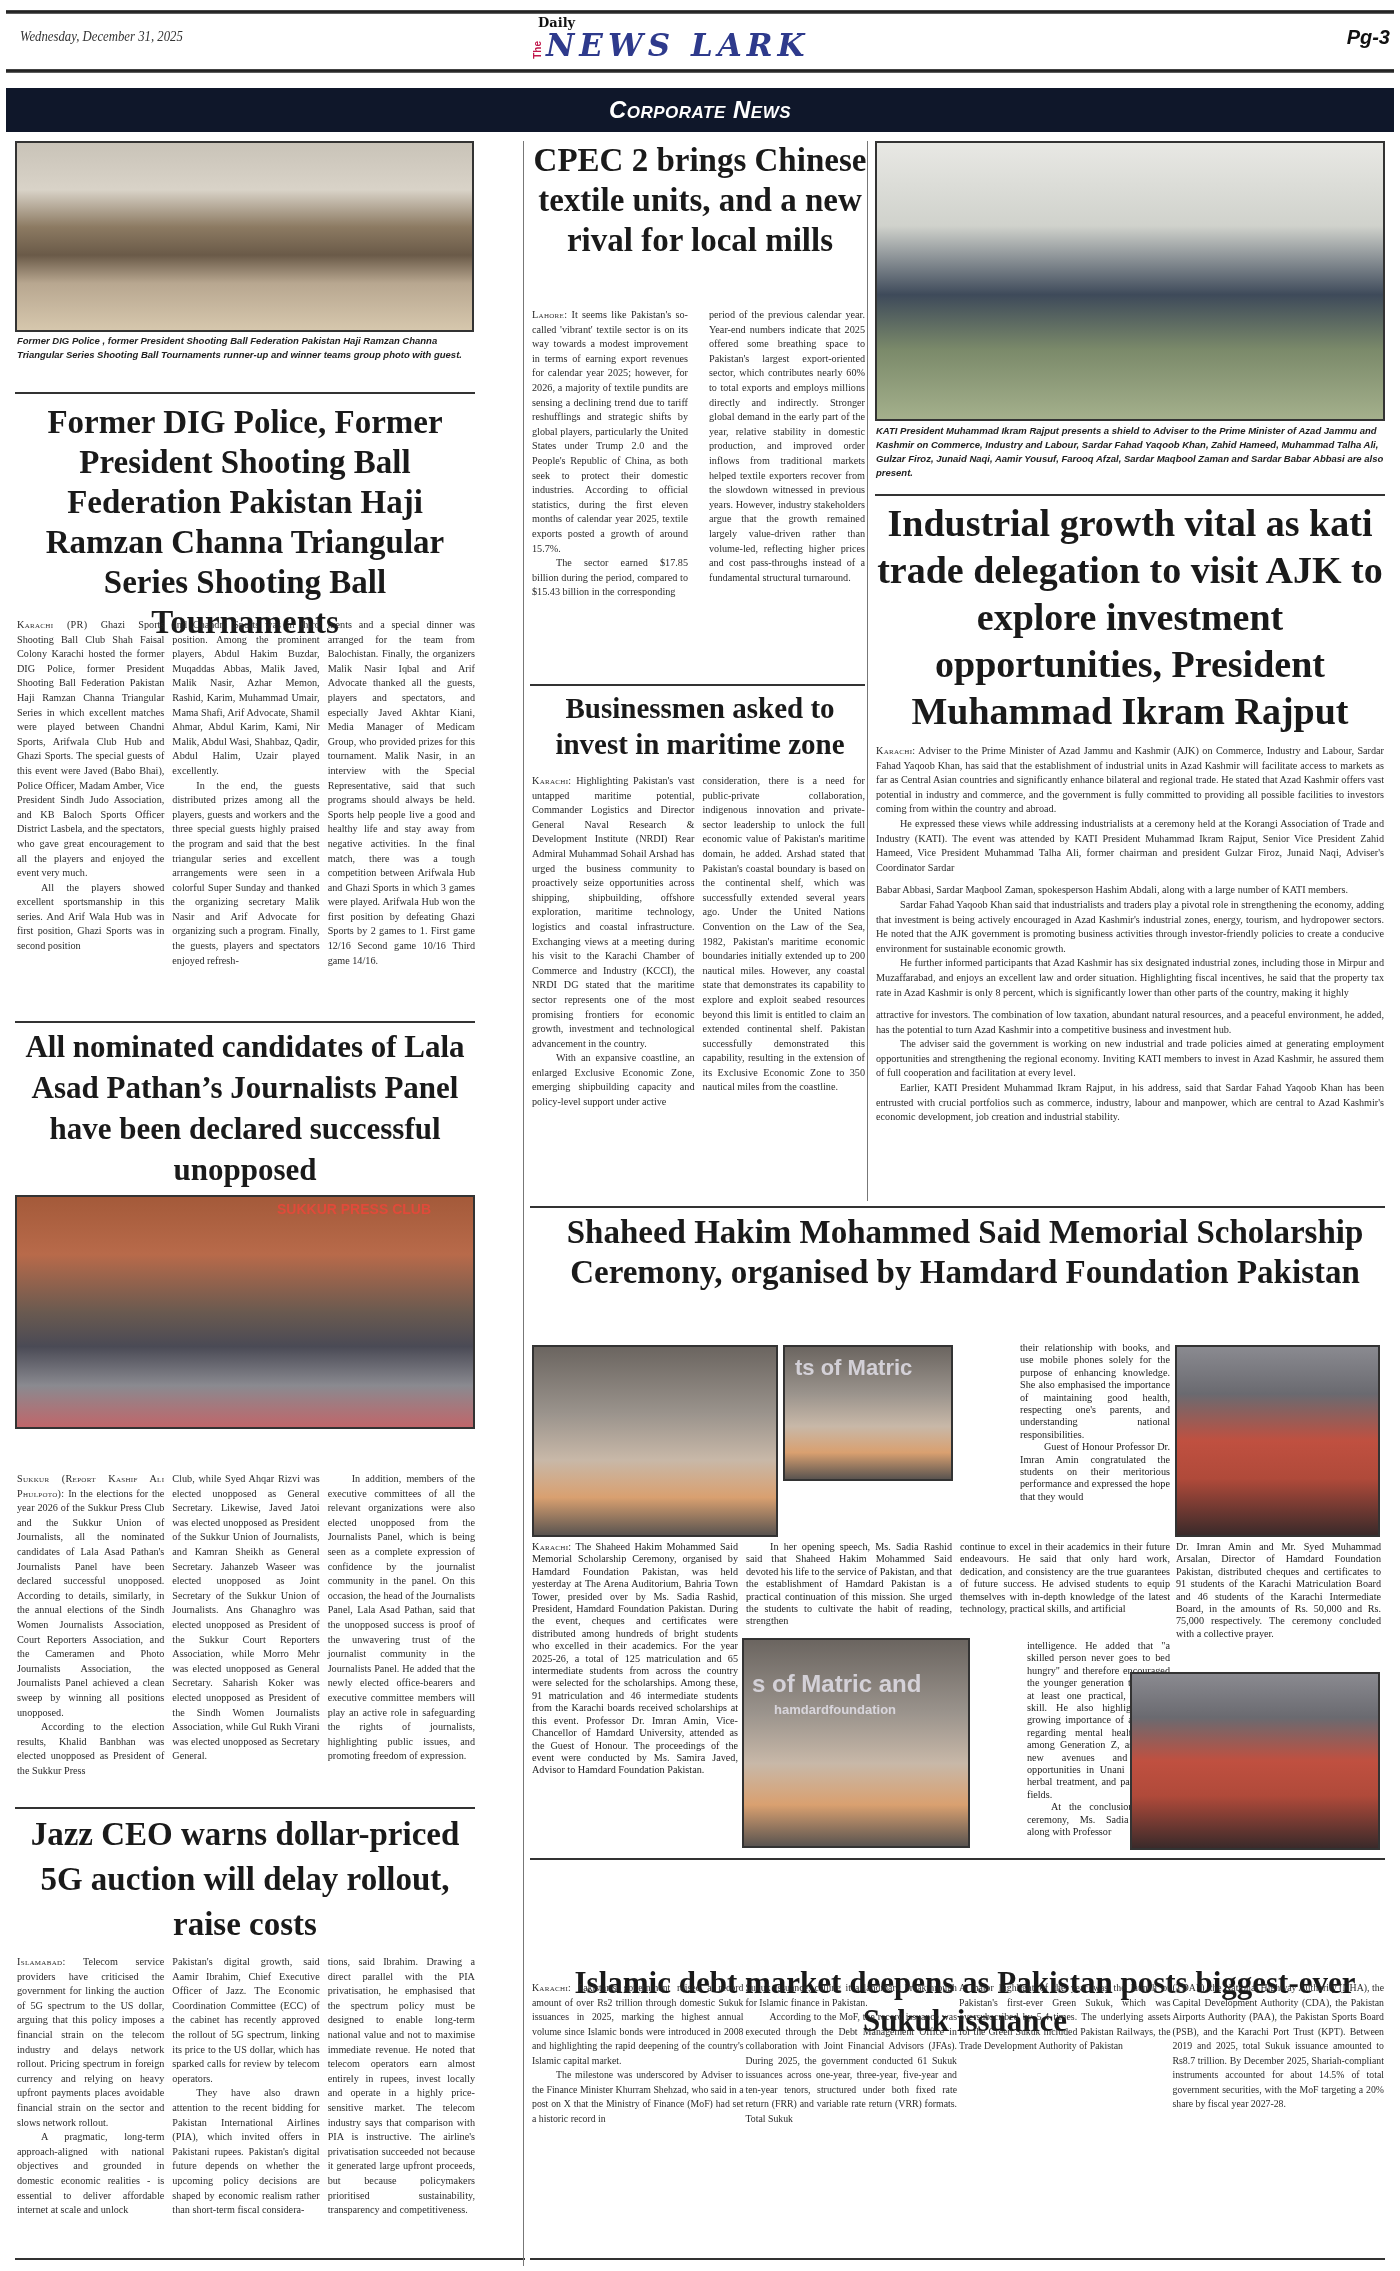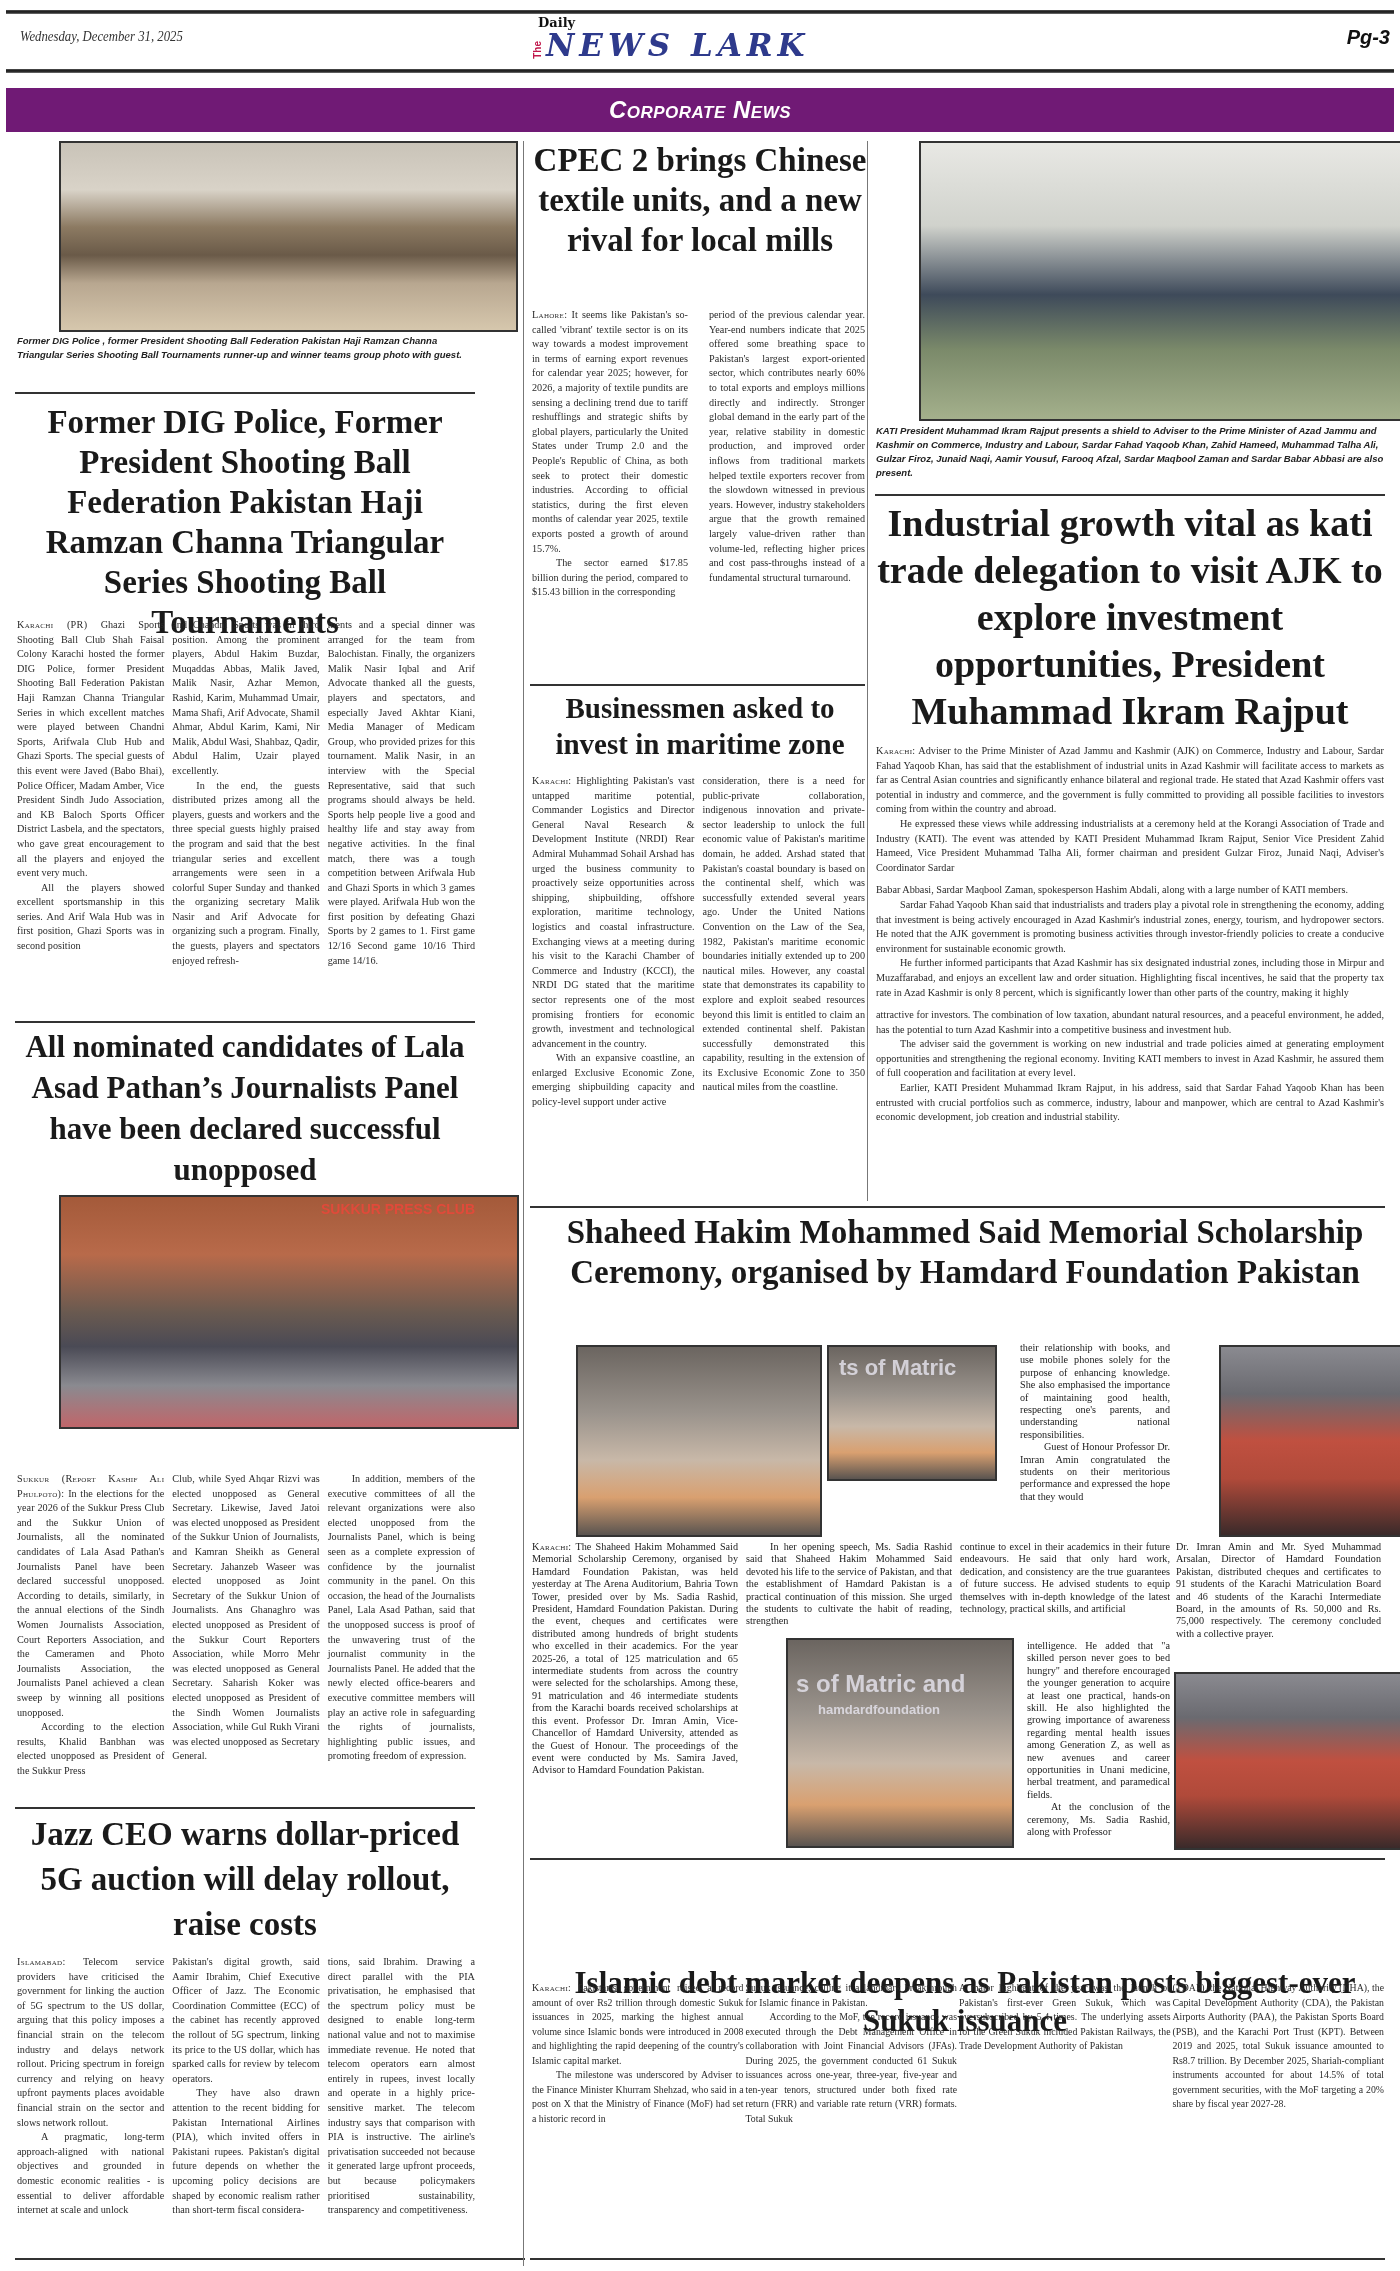--- a/index.html
+++ b/index.html
@@ -11,25 +11,25 @@
   .rule { position: absolute; height: 2px; background: #333; }
   .vrule { position: absolute; width: 1px; background: #777; }
 
   
   .date { font-family: "Liberation Serif", serif; font-style: italic; font-size: 15px; color: #333; transform: scaleX(0.85); transform-origin: left; }
   .logo-daily { font-family: "DejaVu Serif", serif; font-weight: bold; font-size: 13px; color: #111; }
   .logo-the { font-family: "Liberation Sans", sans-serif; font-weight: bold; font-size: 10px; color: #c0174a; writing-mode: vertical-rl; transform: rotate(180deg); }
   .logo-main { font-family: "DejaVu Serif", serif; font-weight: bold; font-size: 31px; color: #2e3a8c; letter-spacing: 5px; font-style: italic; }
   .pg { font-family: "Liberation Sans", sans-serif; font-weight: bold; font-style: italic; font-size: 20px; color: #111; }
 
-  .section-bar { position: absolute; left: 6px; right: 6px; top: 88px; height: 44px; background: #701a75; display:flex; align-items:center; justify-content:center; }
+  .section-bar { position: absolute; left: 6px; right: 6px; top: 88px; height: 44px; background: #0f172a; display:flex; align-items:center; justify-content:center; }
   .section-bar span { color: #fff; font-family: "Liberation Sans", sans-serif; font-weight: bold; font-style: italic; font-size: 24px; font-variant: small-caps; letter-spacing: 0.5px; }
 
   
-  .photo { position: absolute; border: 2px solid #333; overflow: hidden; margin-left: 44px; }
+  .photo { position: absolute; border: 2px solid #333; overflow: hidden; }
   .caption { position: absolute; font-family: "Liberation Sans", sans-serif; font-weight: bold; font-style: italic; font-size: 9.5px; line-height: 14px; color: #222; }
 
   
   .headline { position: absolute; text-align: center; font-family: "Liberation Serif", serif; font-weight: bold; color: #1a1a1a; line-height: 1.13; }
 
   
   .cols { position: absolute; display: flex; gap: 8px; }
   .col { flex: 1; font-size: 10.2px; line-height: 14.6px; text-align: justify; color: #2a2a2a; hyphens: auto; }
   .col p { text-indent: 0; }
   .col p + p { text-indent: 24px; }

